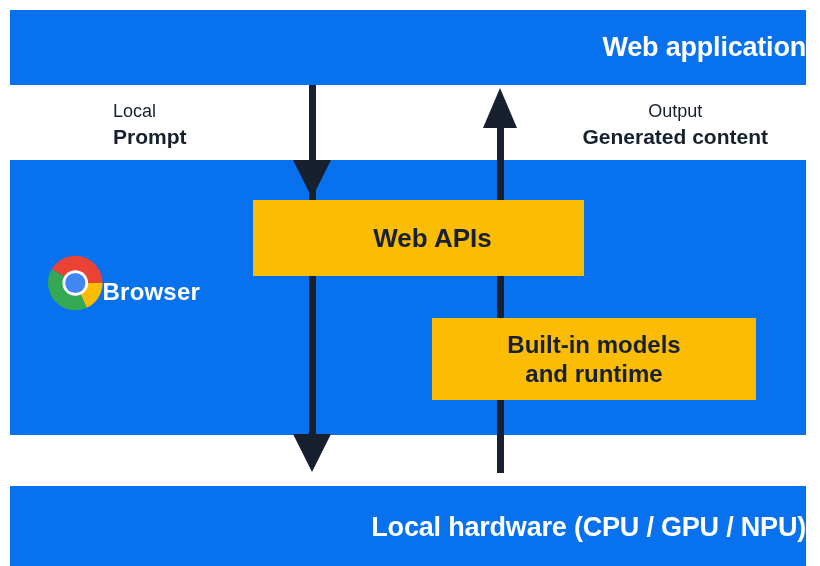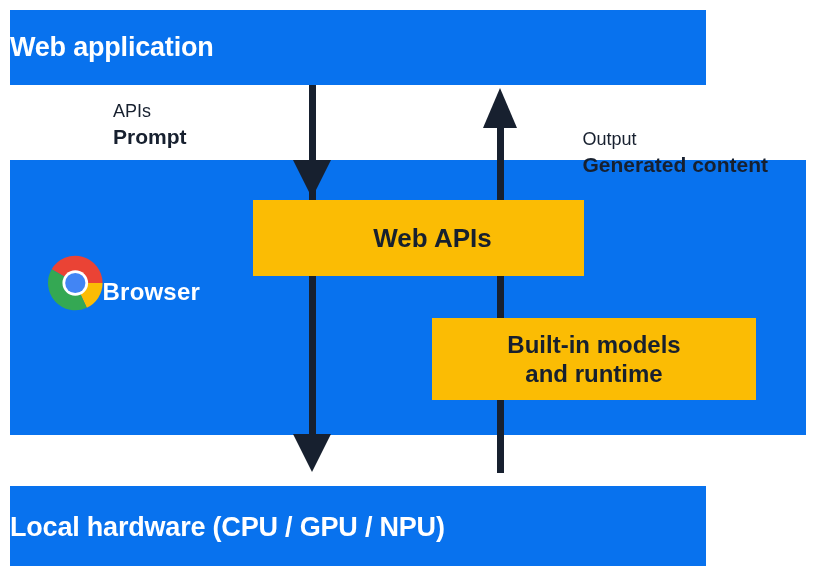--- a/index.html
+++ b/index.html
@@ -17,25 +17,25 @@
     width: 820px;
     height: 566px;
     background: #ffffff;
     overflow: hidden;
     font-family: "Liberation Sans", sans-serif;
     color: var(--dark);
   }
   .bar {
     position: absolute;
     left: 10px;
-    width: 696px;
+    width: 796px;
     background: var(--blue);
     display: flex;
     align-items: center;
-    justify-content: flex-start;
+    justify-content: flex-end;
     z-index: 0;
   }
   .top-bar { top: 10px; height: 75px; }
   .bottom-bar { top: 486px; height: 82px; }
   .bar-title {
     color: #ffffff;
     font-weight: 700;
     font-size: 27px;
     letter-spacing: -0.2px;
     white-space: nowrap;
@@ -54,23 +54,22 @@
     position: absolute;
     left: 113px;
     top: 99px;
     text-align: left;
     z-index: 1;
   }
   .io-right {
     position: absolute;
     right: 52px;
     top: 99px;
-    text-align: left;
+    text-align: center;
     z-index: 1;
-    margin-top: 28px;
   }
   .io-caption {
     font-size: 18px;
     font-weight: 400;
     line-height: 24px;
     color: var(--dark);
     white-space: nowrap;
   }
   .io-label {
     font-size: 21px;
@@ -151,21 +150,21 @@
 </head>
 <body>
 
 <div class="canvas">
 
   <div class="bar top-bar">
     <span class="bar-title">Web application</span>
   </div>
 
   <div class="io-left">
-    <div class="io-caption">APIs</div>
+    <div class="io-caption">Local</div>
     <div class="io-label">Prompt</div>
   </div>
   <div class="io-right">
     <div class="io-caption">Output</div>
     <div class="io-label">Generated content</div>
   </div>
 
   <div class="browser-panel"></div>
 
   <div class="bar bottom-bar">

